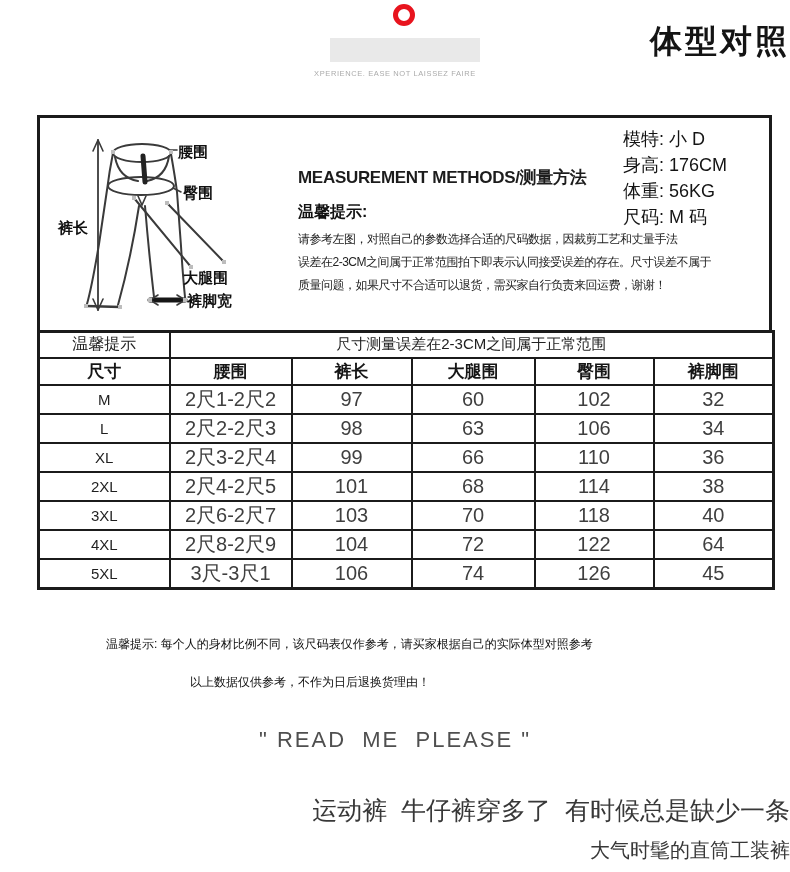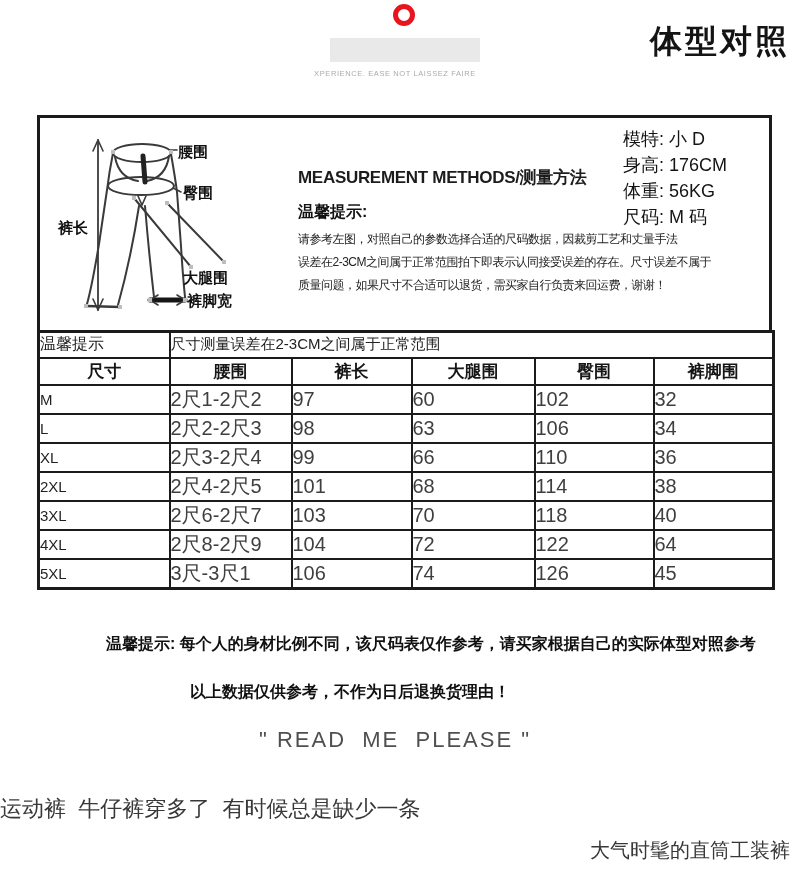--- a/index.html
+++ b/index.html
@@ -16,32 +16,32 @@
   .main-box { position:absolute; left:37px; top:115px; width:735px; height:215px; border:3px solid #1b1b1b; border-bottom:none; }
   .diagram { position:absolute; left:6px; top:8px; }
   .measure-block { position:absolute; left:258px; top:0; width:330px; }
   .measure-heading { position:absolute; left:0; top:32px; font-size:17px; font-weight:600; letter-spacing:-0.3px; color:#1c1c1c; white-space:nowrap;margin-top:16px; }
   .tips-title { position:absolute; left:0; top:84px; font-size:16px; font-weight:700; color:#111; }
   .tips-par { position:absolute; left:0; top:110px; width:430px; font-size:12px; line-height:23px; letter-spacing:-0.5px; color:#222; font-weight:500; white-space:nowrap; }
   .model-info { position:absolute; left:583px; top:8px; font-size:18px; font-weight:400; line-height:26px; color:#141414; white-space:nowrap; }
 
   
   .size-table { position:absolute; left:37px; top:330px; width:735px; border-collapse:collapse; table-layout:fixed; border:3px solid #1b1b1b; }
-  .size-table td, .size-table th { border:2px solid #1b1b1b; vertical-align:middle; }
+  .size-table td, .size-table th { border:2px solid #1b1b1b; text-align:center; vertical-align:middle; }
   .info-row td { height:26px; font-size:15px; font-weight:500; color:#222; }
   .info-row td.info-label { font-size:16px; }
   .head-row th { height:27px; font-size:17px; font-weight:600; color:#161616; }
   .size-table tbody td { height:24px; font-size:20px; color:#3f3f3f; }
   .size-table tbody td.col-size { color:#1f1f1f; font-size:15px; }
 
   
-  .footer-notice { position:absolute; left:106px; top:631px; font-size:16px; font-weight:700; color:#101010; line-height:26px; }
-  .footer-notice .line2 { margin-left:84px; margin-top:22px; }
+  .footer-notice { position:absolute; left:106px; top:631px; font-size:12px; font-weight:400; color:#101010; line-height:26px; }
+  .footer-notice .line2 { margin-left:84px; margin-top:12px; }
   .read-me { position:absolute; left:0; top:727px; width:100%; text-align:center; font-size:22px; color:#4f4f4f; letter-spacing:2px; white-space:pre; }
-  .slogan1 { position:absolute; left:0; top:794px; width:100%; text-align:left; font-size:22px; color:#383838; font-weight:500; white-space:pre; }
+  .slogan1 { position:absolute; left:0; top:794px; width:100%; text-align:right; font-size:25px; color:#383838; font-weight:500; white-space:pre; }
   .slogan2 { position:absolute; left:0; top:837px; width:100%; text-align:right; font-size:20px; color:#383838; font-weight:500; }
 
   svg text { font-family:"Liberation Sans","DejaVu Sans",sans-serif; font-size:15px; font-weight:600; fill:#111; }
 </style>
 </head>
 <body>
 
 <div id="page">
 
   <div class="ring"></div>

